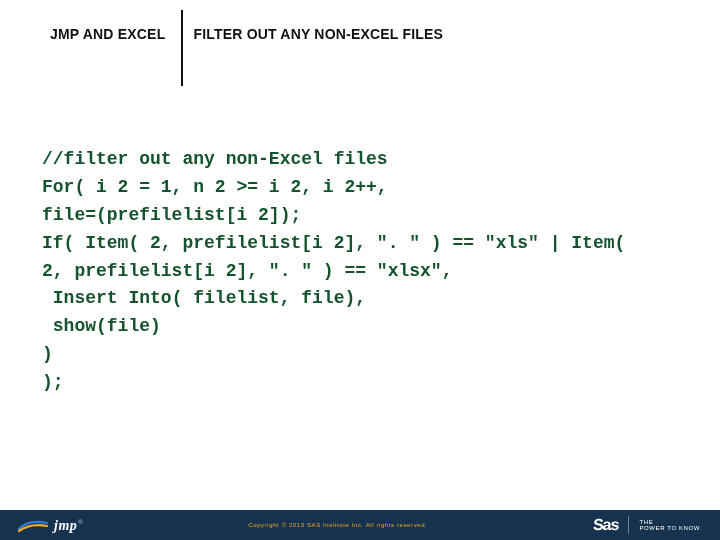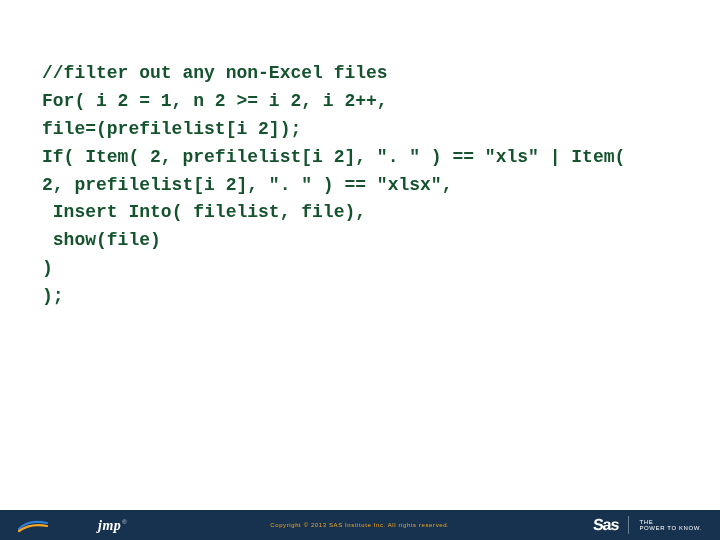--- a/index.html
+++ b/index.html
@@ -7,36 +7,41 @@
   .slide { position: relative; width: 720px; height: 540px; }
   .header { display: flex; align-items: stretch; padding-top: 18px; padding-left: 50px; }
   .header-left { font-size: 14px; font-weight: 700; color: #111; padding-right: 10px; padding-top: 8px; letter-spacing: 0.2px; }
   .header-divider { width: 2px; background: #111; margin: -8px 8px 0 6px; height: 76px; }
   .header-right { font-size: 14px; font-weight: 700; color: #111; padding-left: 2px; padding-top: 8px; letter-spacing: 0.2px; }
   .code { padding: 60px 48px 0 42px; font-family: "Courier New", Courier, monospace; font-size: 18px; line-height: 1.55; color: #14532d; white-space: pre-wrap; font-weight: 600; }
   .footer { position: absolute; left: 0; right: 0; bottom: 0; height: 30px; background: #16324f; display: flex; align-items: center; }
   .footer-left { display: flex; align-items: center; gap: 6px; padding-left: 18px; }
   .swoosh { width: 30px; height: 16px; position: relative; }
   .swoosh svg { width: 100%; height: 100%; display: block; }
-  .jmp-text { color: #fff; font-style: italic; font-weight: 700; font-size: 14px; letter-spacing: 0.5px; font-family: Georgia, 'Times New Roman', serif; margin-left: 44px; }
+  .jmp-text { color: #fff; font-style: italic; font-weight: 700; font-size: 14px; letter-spacing: 0.5px; font-family: Georgia, 'Times New Roman', serif; }
   .tm { color: #cfd9e3; font-size: 6px; margin-left: 1px; vertical-align: super; }
   .footer-center { flex: 1; text-align: center; color: #f5a623; font-size: 6px; letter-spacing: 0.6px; }
   .footer-right { display: flex; align-items: center; padding-right: 18px; gap: 10px; }
   .sas-logo { color: #fff; font-weight: 700; font-size: 16px; font-family: Arial, sans-serif; letter-spacing: -1px; }
   .sas-s { display: inline-block; transform: skewX(-4deg); }
   .vr { width: 1px; height: 18px; background: #6e7f92; }
   .tagline { display: flex; flex-direction: column; line-height: 1; }
   .tagline-top { color: #fff; font-size: 6px; letter-spacing: 0.6px; }
   .tagline-bottom { color: #fff; font-size: 6px; letter-spacing: 0.6px; }
 </style>
 </head>
 <body>
 
 <div class="slide">
 
+  <div class="header">
+    <div class="header-left">JMP AND EXCEL</div>
+    <div class="header-divider"></div>
+    <div class="header-right">FILTER OUT ANY NON-EXCEL FILES</div>
+  </div>
 
   <div class="code"><span>//filter out any non-Excel files</span>
 <span>For( i 2 = 1, n 2 &gt;= i 2, i 2++,</span>
 <span>file=(prefilelist[i 2]);</span>
 <span>If( Item( 2, prefilelist[i 2], ". " ) == "xls" | Item(</span>
 <span>2, prefilelist[i 2], ". " ) == "xlsx",</span>
 <span> Insert Into( filelist, file),</span>
 <span> show(file)</span>
 <span>)</span>
 <span>);</span></div>

